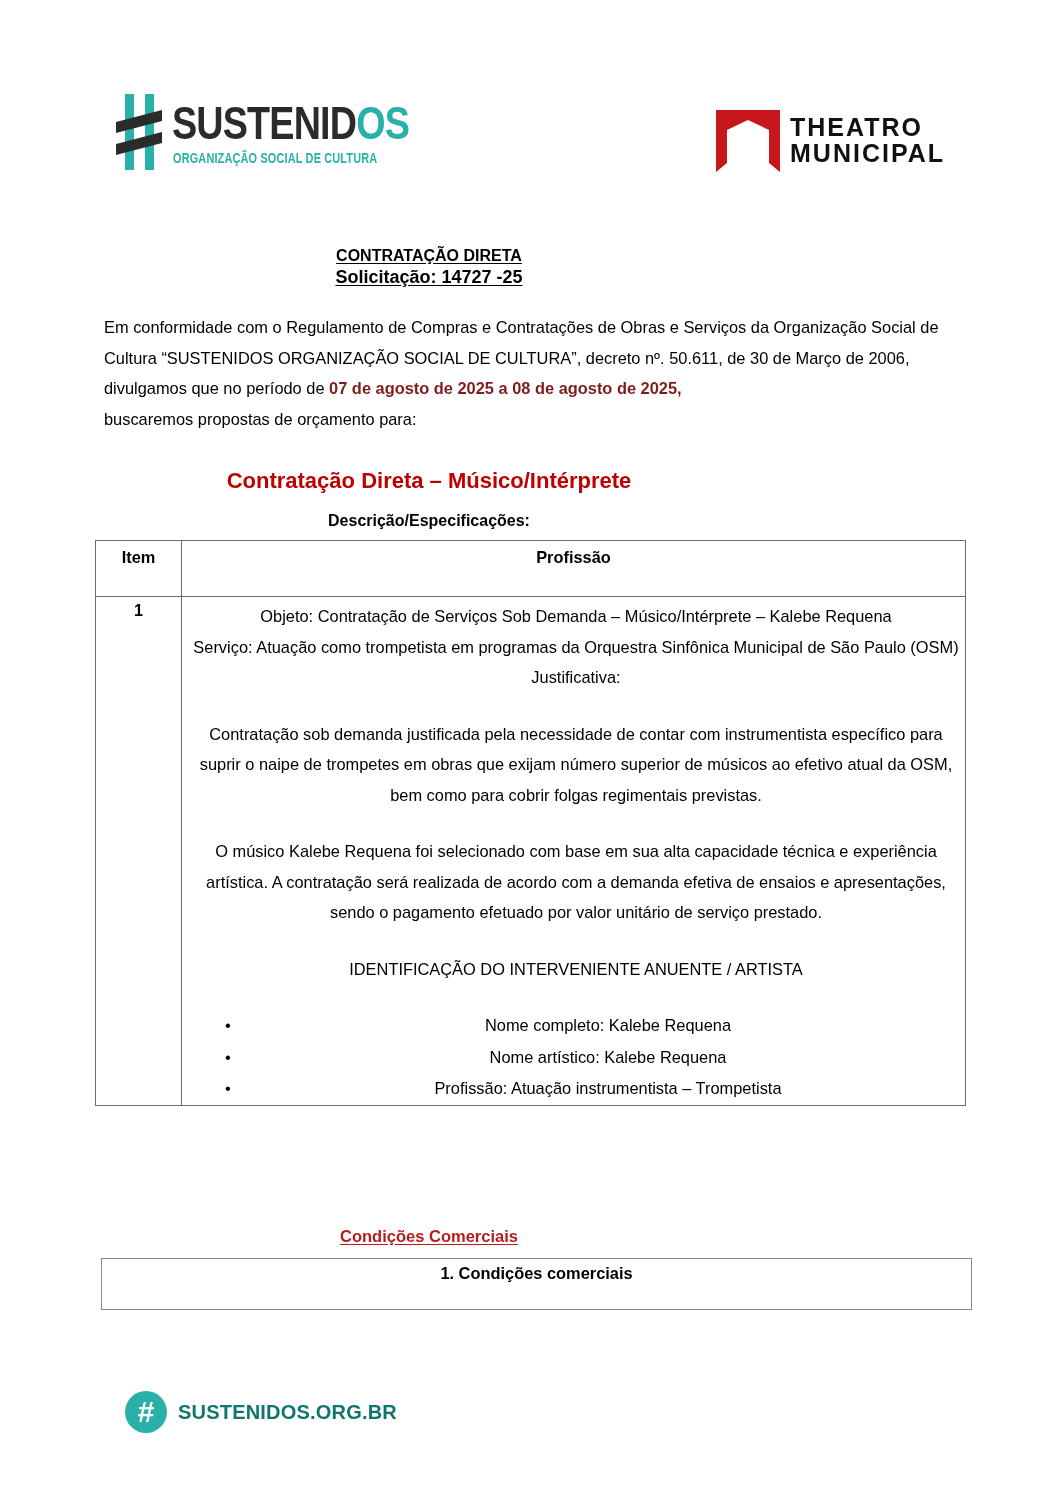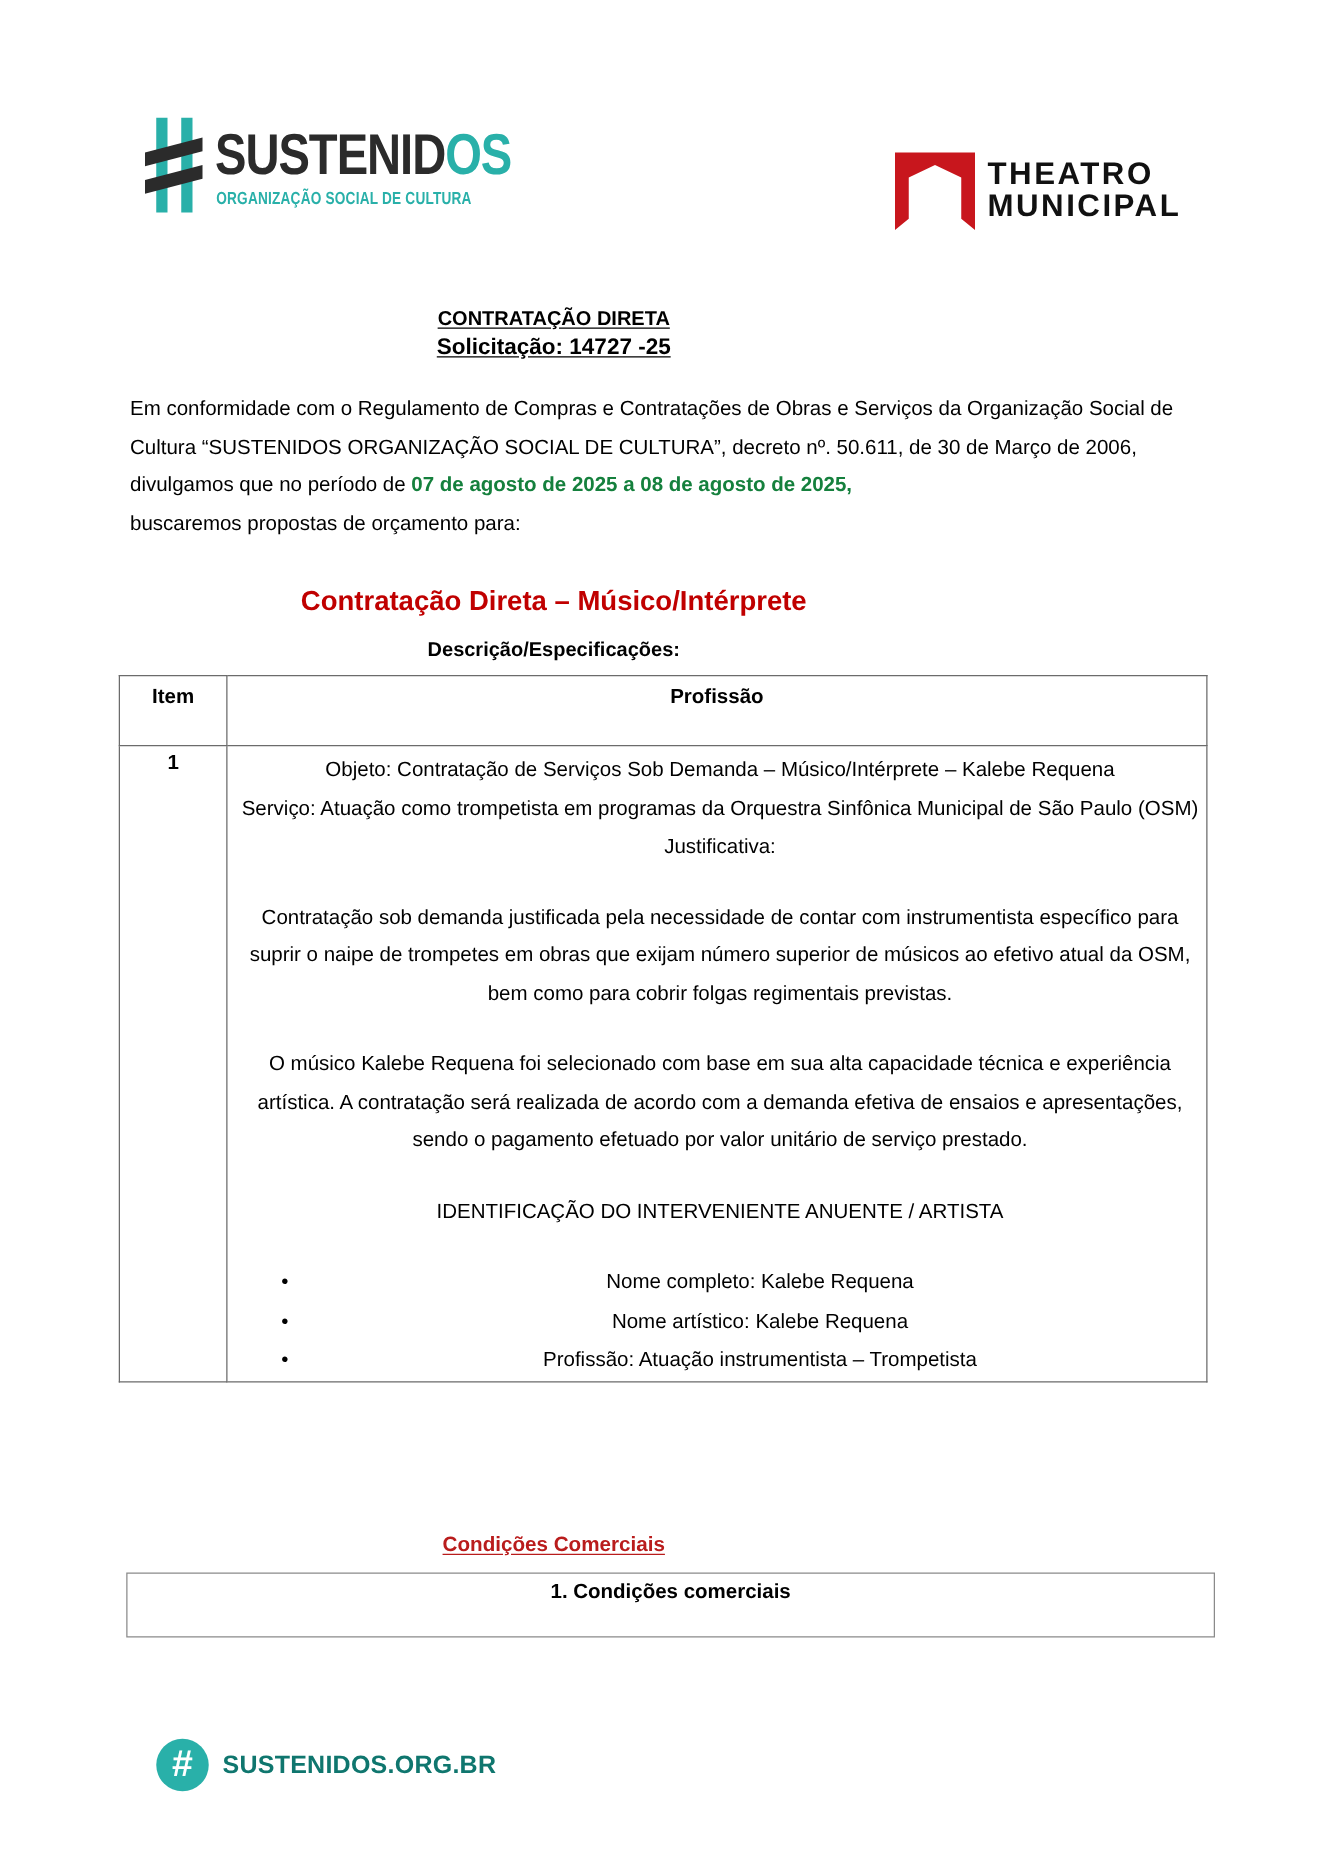--- a/index.html
+++ b/index.html
@@ -8,32 +8,32 @@
   .abs { position: absolute; }
 
   
   #logo-sustenidos { left: 116px; top: 94px; width: 250px; height: 78px; }
   #logo-sustenidos .word { position: absolute; left: 56px; top: 6px; font-family: "Liberation Sans", sans-serif;
         font-weight: bold; font-size: 46px; letter-spacing: -1px; line-height: 46px; color: #2b2b2b; transform: scaleX(0.82); transform-origin: left top; white-space: nowrap; }
   #logo-sustenidos .word .os { color: #29b0a9; }
   #logo-sustenidos .tag { position: absolute; left: 57px; top: 56px; font-weight: bold; font-size: 14px; color: #29b0a9;
         transform: scaleX(0.78); transform-origin: left top; white-space: nowrap; letter-spacing: 0.2px; }
 
-  #logo-theatro { left: 716px; top: 108px; width: 240px; height: 66px; margin-top: 12px; }
+  #logo-theatro { left: 716px; top: 108px; width: 240px; height: 66px; }
   #logo-theatro .txt { position: absolute; left: 74px; top: 6px; font-weight: bold; font-size: 25px; line-height: 26px;
         color: #111; letter-spacing: 2px; white-space: nowrap; }
 
   
-  .center { left: 0; width: 858px; text-align: center; padding-left: 14px; }
+  .center { left: 0; width: 858px; text-align: center; }
   #title-1 { top: 247px; font-size: 16px; font-weight: bold; }
   #title-2 { top: 267px; font-size: 18px; font-weight: bold; }
   .u { text-decoration: underline; text-underline-offset: 2px; }
 
   #intro { left: 104px; top: 312px; width: 860px; font-size: 16.4px; line-height: 30.5px; }
-  #intro .red { color: #15803d; font-weight: bold; }
+  #intro .red { color: #7f1d1d; font-weight: bold; }
 
   #section-title { top: 468px; font-size: 22px; font-weight: bold; color: #c00000; }
   #spec-title { top: 512px; font-size: 16px; font-weight: bold; }
 
   
   #spec-table { left: 95px; top: 540px; width: 871px; height: 482px; border-collapse: collapse; }
   #spec-table td, #spec-table th { border: 1px solid #6b6b6b; padding: 0; vertical-align: top; font-size: 16.4px; }
   #spec-table th { font-weight: bold; height: 56px; text-align: center; padding-top: 7px; box-sizing: border-box; }
   #spec-table .col-item { width: 86px; }
   .cell-item { text-align: center; font-weight: bold; padding-top: 4px !important; }

